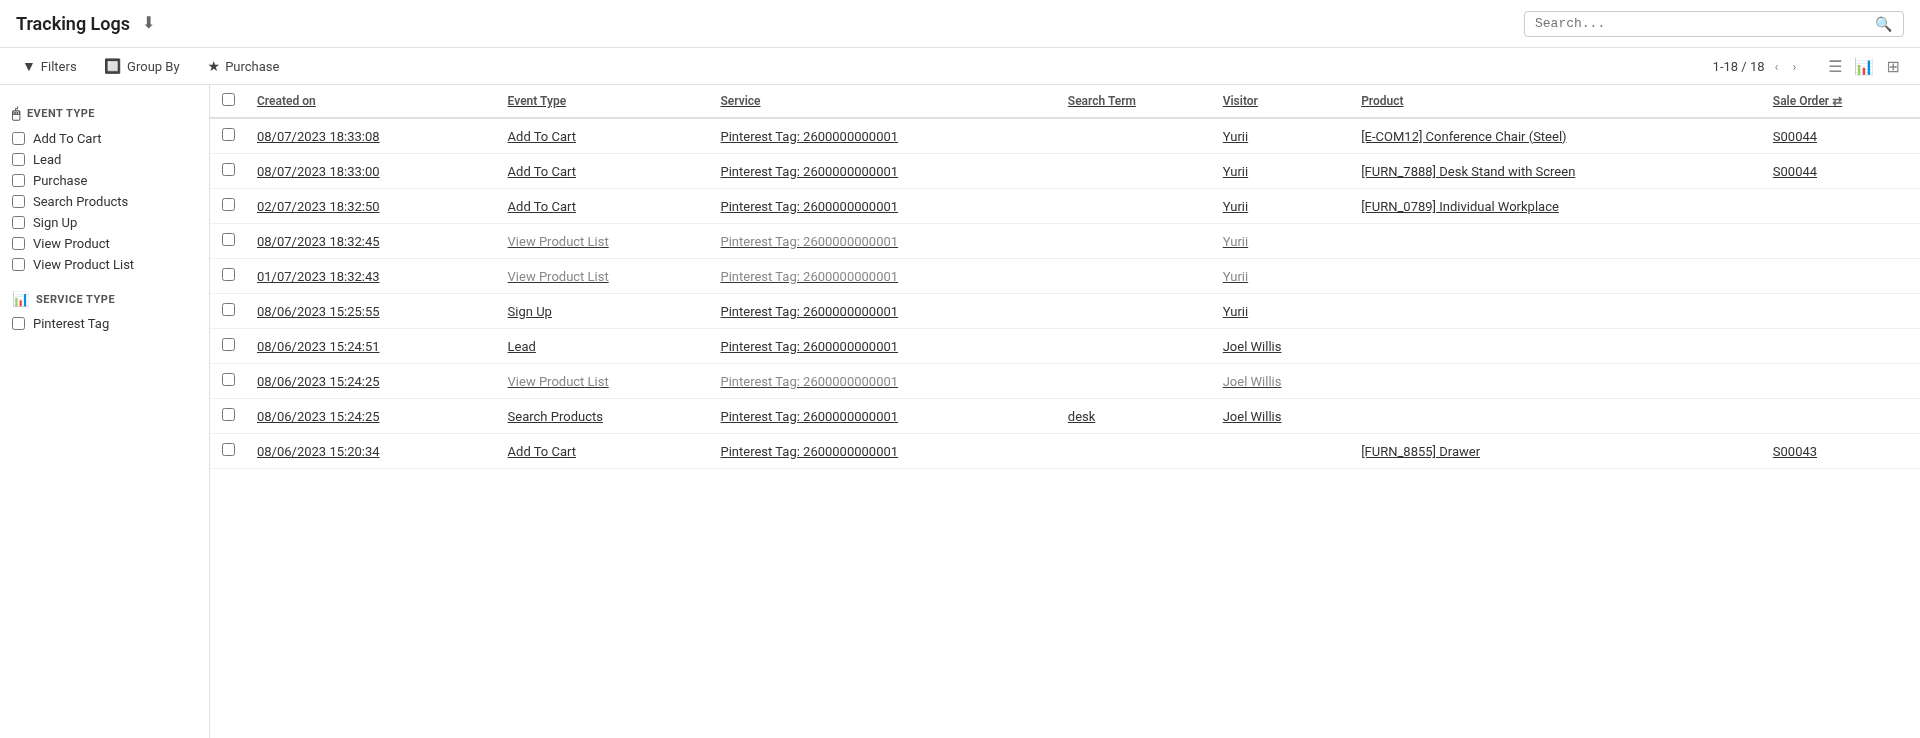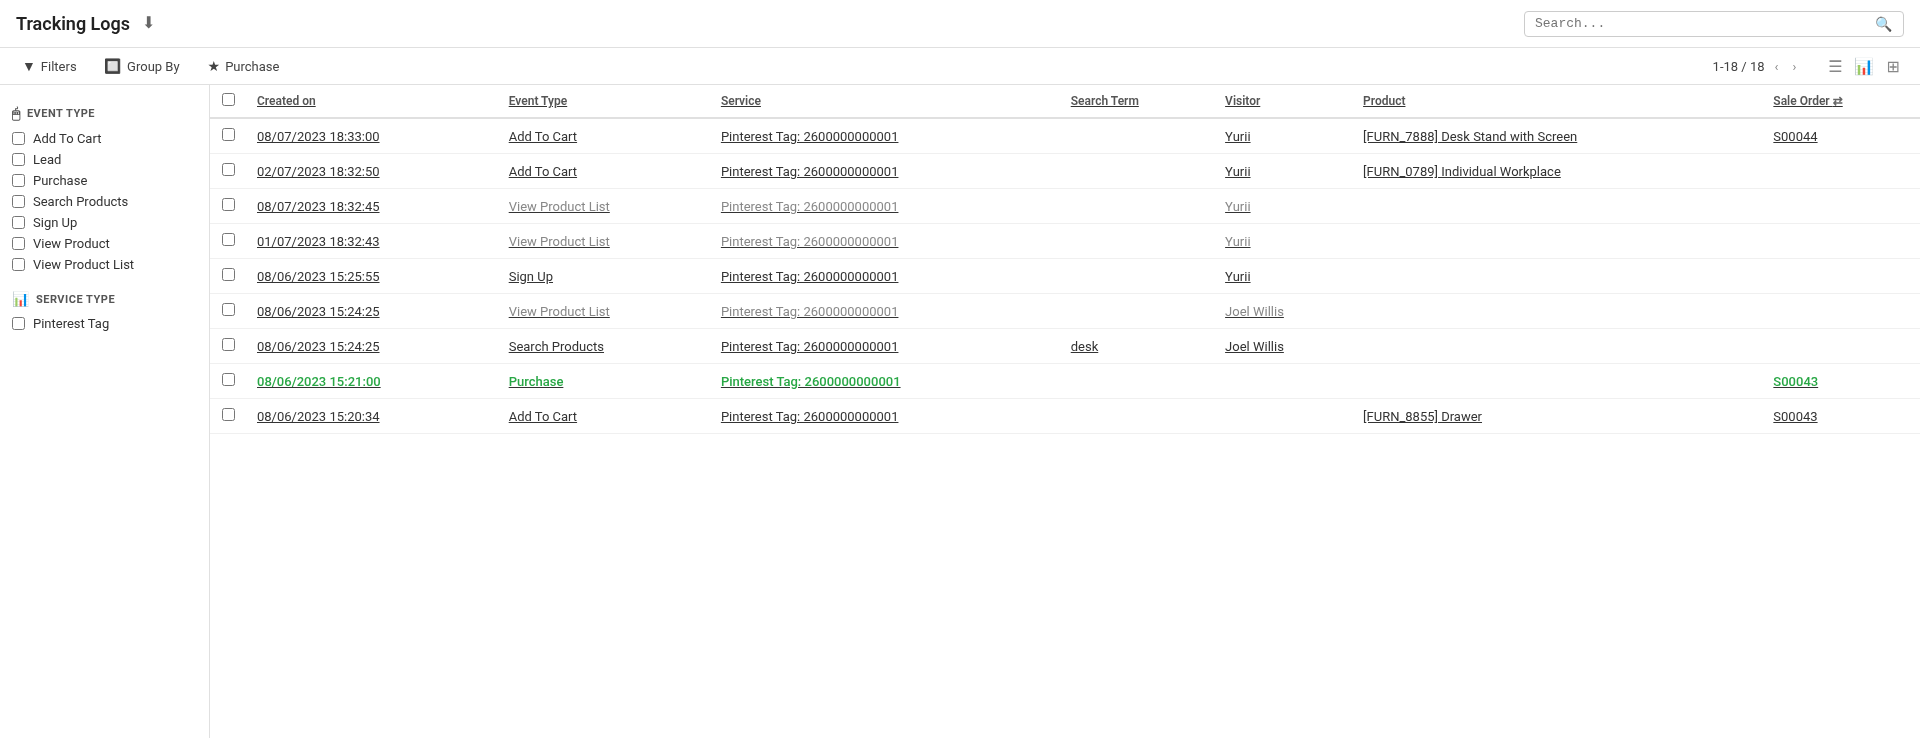--- a/index.html
+++ b/index.html
@@ -149,20 +149,30 @@
             <th>Created on</th>
             <th>Event Type</th>
             <th>Service</th>
             <th>Search Term</th>
             <th>Visitor</th>
             <th>Product</th>
             <th>Sale Order <span class="adjust-cols-icon">⇄</span></th>
           </tr>
         </thead>
         <tbody id="table-body">
+        <tr>
+              <td class="col-check"><input type="checkbox" style=""></td>
+              <td>08/07/2023 18:33:08</td>
+              <td>Add To Cart</td>
+              <td>Pinterest Tag: 2600000000001</td>
+              <td></td>
+              <td>Yurii</td>
+              <td>[E-COM12] Conference Chair (Steel)</td>
+              <td>S00044</td>
+            </tr>
             <tr>
               <td class="col-check"><input type="checkbox" style=""></td>
               <td>08/07/2023 18:33:00</td>
               <td>Add To Cart</td>
               <td>Pinterest Tag: 2600000000001</td>
               <td></td>
               <td>Yurii</td>
               <td>[FURN_7888] Desk Stand with Screen</td>
               <td>S00044</td>
             </tr>
@@ -201,50 +211,50 @@
               <td>08/06/2023 15:25:55</td>
               <td>Sign Up</td>
               <td>Pinterest Tag: 2600000000001</td>
               <td></td>
               <td>Yurii</td>
               <td></td>
               <td></td>
             </tr>
             <tr>
               <td class="col-check"><input type="checkbox" style=""></td>
+              <td>08/06/2023 15:24:51</td>
+              <td>Lead</td>
+              <td>Pinterest Tag: 2600000000001</td>
+              <td></td>
+              <td>Joel Willis</td>
+              <td></td>
+              <td></td>
+            </tr>
+            <tr>
+              <td class="col-check"><input type="checkbox" style=""></td>
               <td>08/06/2023 15:24:25</td>
               <td style="color: rgb(136, 136, 136);">View Product List</td>
               <td style="color: rgb(136, 136, 136);">Pinterest Tag: 2600000000001</td>
               <td style="color: rgb(136, 136, 136);"></td>
               <td style="color: rgb(136, 136, 136);">Joel Willis</td>
               <td style="color: rgb(136, 136, 136);"></td>
               <td style="color: rgb(136, 136, 136);"></td>
             </tr>
             <tr>
               <td class="col-check"><input type="checkbox" style=""></td>
               <td>08/06/2023 15:24:25</td>
               <td>Search Products</td>
               <td>Pinterest Tag: 2600000000001</td>
               <td>desk</td>
               <td>Joel Willis</td>
               <td></td>
               <td></td>
             </tr>
             <tr>
               <td class="col-check"><input type="checkbox" style=""></td>
-              <td style="color: rgb(40, 167, 69); font-weight: 500;">08/06/2023 15:21:00</td>
-              <td style="color: rgb(40, 167, 69); font-weight: 500;">Purchase</td>
-              <td style="color: rgb(40, 167, 69); font-weight: 500;">Pinterest Tag: 2600000000001</td>
-              <td style="color: rgb(40, 167, 69); font-weight: 500;"></td>
-              <td style="color: rgb(40, 167, 69); font-weight: 500;"></td>
-              <td style="color: rgb(40, 167, 69); font-weight: 500;"></td>
-              <td style="color: rgb(40, 167, 69); font-weight: 500;">S00043</td>
-            </tr>
-            <tr>
-              <td class="col-check"><input type="checkbox" style=""></td>
               <td>08/06/2023 15:20:34</td>
               <td>Add To Cart</td>
               <td>Pinterest Tag: 2600000000001</td>
               <td></td>
               <td></td>
               <td>[FURN_8855] Drawer</td>
               <td>S00043</td>
             </tr>
           </tbody>
       </table>

